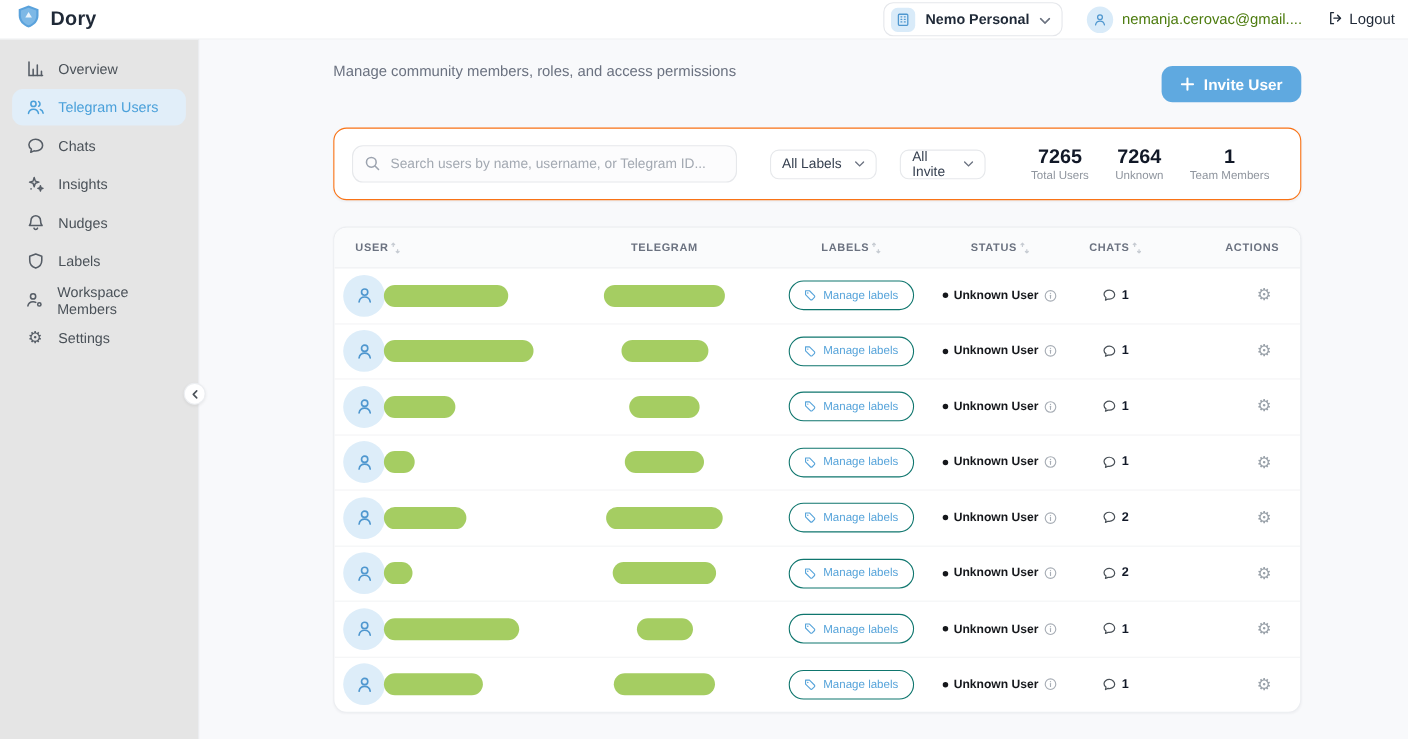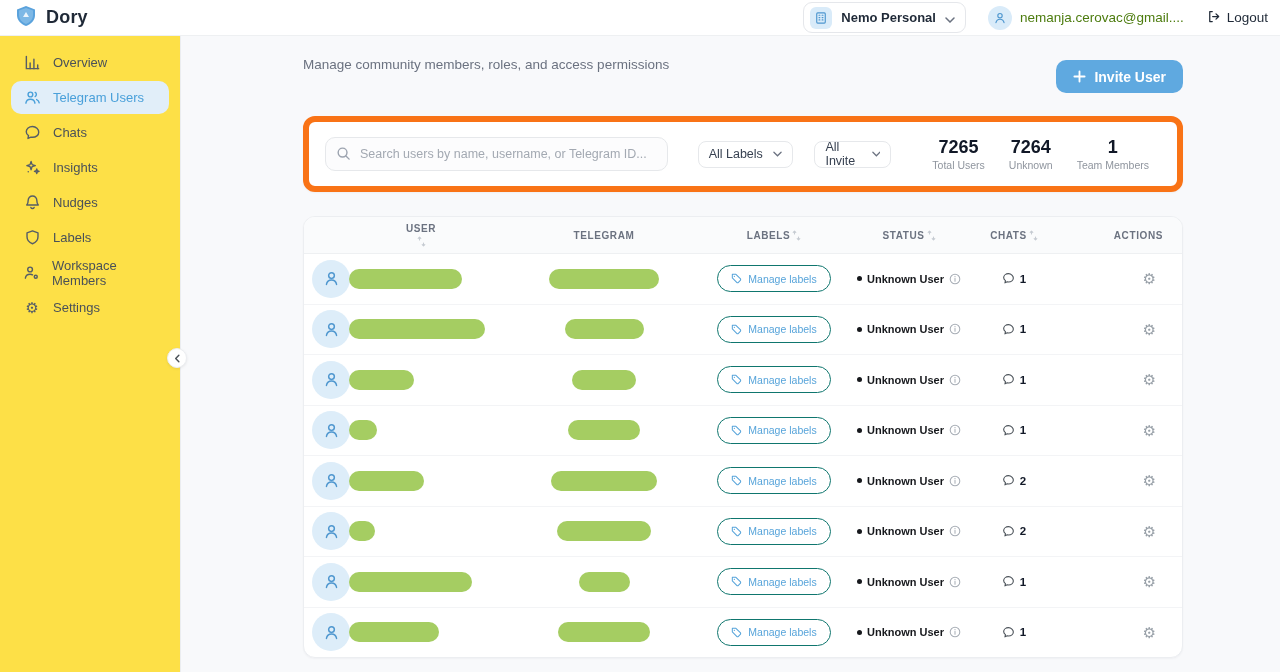--- a/index.html
+++ b/index.html
@@ -19,21 +19,21 @@
   .ws-name { font-size:13px; font-weight:600; color:#1f2937; }
   .acct { display:flex; align-items:center; gap:8px; }
   .acct-avatar { width:24px; height:24px; border-radius:50%; background:#d9ebf9;
     display:flex; align-items:center; justify-content:center; }
   .acct-email { font-size:13.5px; color:#4d7c0f; }
   .logout-btn { display:flex; align-items:center; gap:6px; font-size:13.5px; font-weight:500;
     color:#1f2937; background:none; border:none; cursor:pointer; }
 
   
   .shell { display:flex; height:636px; position:relative; }
-  .sidebar { width:181px; background:#fde047; border-right:1px solid #ebedf0; padding-top:8px; flex:none; }
+  .sidebar { width:181px; background:#e5e5e5; border-right:1px solid #ebedf0; padding-top:8px; flex:none; }
   .side-item { display:flex; align-items:center; gap:12px; height:33px; margin:2px 11px;
     padding:0 12px; border-radius:9px; font-size:13px; color:#4a5158; cursor:pointer; }
   .side-item .s-ic { width:18px; display:flex; justify-content:center; color:#565d66; }
   .side-item.active { background:#e1eef9; color:#4aa0da; font-weight:500;border-radius:10px; }
   .side-item.active .s-ic { color:#4aa0da; }
   .gear-glyph { font-size:15px; line-height:1; color:#565d66; }
   .collapse-btn { position:absolute; left:167px; top:312px; width:20px; height:20px;
     border-radius:50%; background:#fff; border:1px solid #eceef1; box-shadow:0 1px 3px rgba(0,0,0,.08);
     display:flex; align-items:center; justify-content:center; cursor:pointer; z-index:5; }
 
@@ -41,21 +41,21 @@
   .main { flex:1; padding:14px 0 0 0; }
   .content { width:880px; margin-left:122px; }
   .page-head { display:flex; justify-content:space-between; align-items:flex-start; }
   .page-title { font-size:33px; font-weight:700; color:#1f2937; letter-spacing:-.3px; }
   .page-sub { margin-top:7px; font-size:13.5px; color:#6b7280; }
   .invite-btn { margin-top:10px; display:flex; align-items:center; gap:8px; height:33px;
     background:#5fa9e0; color:#fff; border:none; border-radius:10px; padding:0 17px;
     font-size:14px; font-weight:600; font-family:inherit; cursor:pointer; }
 
   
-  .filter-card { margin-top:23px; background:#fff; border:6px solid #f97316; border-radius:12px;
+  .filter-card { margin-top:23px; background:#fff; border:1px solid #f97316; border-radius:12px;
     box-shadow:0 1px 2px rgba(16,24,40,.04); padding:15px 16px; display:flex; align-items:center;gap:12px; }
   .search-box { position:relative; width:418px; }
   .search-box input { width:100%; height:34px; border:1px solid #e6e8eb; border-radius:10px;
     background:#fcfcfd; padding:0 12px 0 34px; font-size:12.5px; font-family:inherit; color:#374151; outline:none; }
   .search-box input::placeholder { color:#a3a9b2; }
   .search-ic { position:absolute; left:11px; top:9px; }
   .filter-select { display:flex; align-items:center; justify-content:space-between; height:27px;
     border:1px solid #e6e8eb; border-radius:8px; background:#fff; padding:0 10px;
     font-size:12.5px; color:#374151; cursor:pointer; }
   .fs-labels { width:112px; margin-left:18px; }
@@ -65,21 +65,21 @@
   .stat-num { font-size:18px; font-weight:700; color:#111827; line-height:20px; }
   .stat-label { font-size:10.5px; color:#8f959e; margin-top:2px; white-space:nowrap; }
 
   
   .table-card { margin-top:24px; background:#fff; border:1px solid #eceef1; border-radius:12px;
     box-shadow:0 1px 2px rgba(16,24,40,.04); overflow:hidden; height:442px; }
   .tgrid { display:grid; grid-template-columns:215px 170px 170px 100px 110px 1fr; align-items:center; }
   .thead { height:37px; background:#fafbfc; border-bottom:1px solid #eef0f2; }
   .th { font-size:10px; font-weight:700; color:#6b7280; letter-spacing:.6px; display:flex;
     align-items:center; gap:2px; justify-content:center; cursor:pointer; }
-  .th.left { justify-content:flex-start; padding-left:19px;flex-direction:column; }
+  .th.left { justify-content:flex-start; padding-left:19px; }
   .th.right { justify-content:flex-end; padding-right:19px; cursor:default; }
   .sort-ic { color:#c6cbd2; display:flex; }
   .trow { height:50.5px; border-bottom:1px solid #f3f4f6; }
   .cell-user { display:flex; align-items:center; padding-left:8px; }
   .avatar { width:38px; height:38px; border-radius:50%; background:#ddedf9; flex:none;
     display:flex; align-items:center; justify-content:center; }
   .redact { height:20px; border-radius:10px; background:#a5cd62; }
   .cell-user .redact { margin-left:-1px; }
   .cell-center { display:flex; justify-content:center; align-items:center; }
   .manage-btn { display:flex; align-items:center; gap:6px; height:27px; padding:0 13px;

